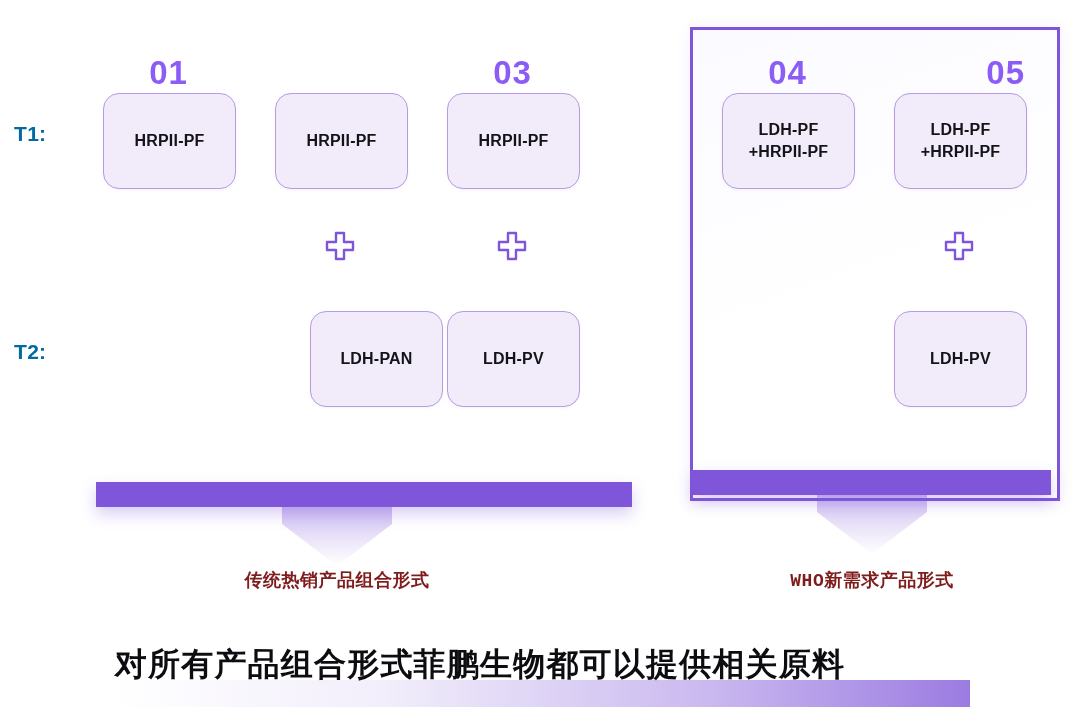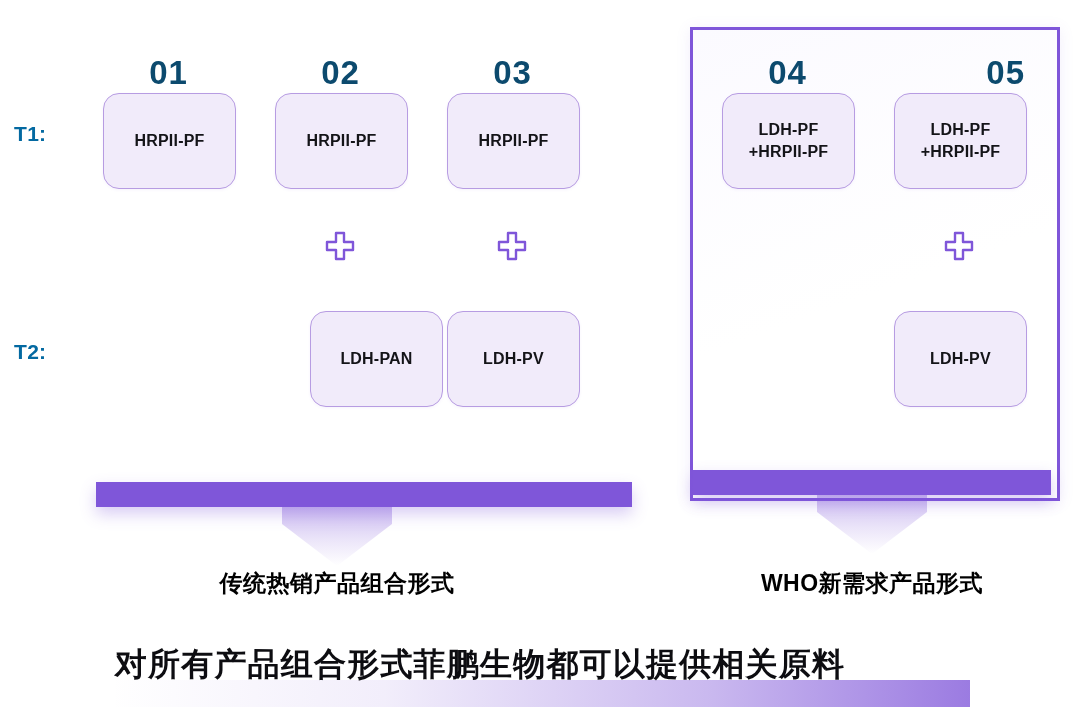--- a/index.html
+++ b/index.html
@@ -34,21 +34,21 @@
     font-weight: 700;
     color: #0369a1;
     letter-spacing: .3px;
   }
 
   
   .step-num {
     position: absolute;
     font-size: 33px;
     font-weight: 700;
-    color: #0c4a6e;
+    color: #8b5cf6;
     letter-spacing: 1px;
     text-align: center;
     user-select: none;
   }
 
   
   .card {
     position: absolute;
     background: #f1ebfa;
     border: 1.6px solid #b79ce2;
@@ -81,23 +81,23 @@
   }
 
   
   .down-arrow {
     position: absolute;
   }
 
   
   .caption {
     position: absolute;
-    font-size: 23px;
-    font-weight: 700;
-    color: #000000;
+    font-size: 18px;
+    font-weight: 700;
+    color: #7f1d1d;
     text-align: center;
     letter-spacing: .5px;
   }
 
   
   .headline-wrap {
     position: absolute;
     left: 0;
     top: 632px;
     width: 1080px;
@@ -132,21 +132,20 @@
 <body>
 
 <div id="stage">
 
   <div class="group-frame" style="left:690px; top:27px; width:364px; height:468px;"></div>
 
   <div class="row-label" style="left:14px; top:122px;">T1:</div>
   <div class="row-label" style="left:14px; top:340px;">T2:</div>
 
   <div class="step-num" style="left:103px; top:54px; width:131px;">01</div>
-  <div class="step-num" style="left:275px; top:54px; width:131px;">02</div>
   <div class="step-num" style="left:447px; top:54px; width:131px;">03</div>
   <div class="step-num" style="left:722px; top:54px; width:131px;">04</div>
   <div class="step-num" style="left:894px; top:54px; width:131px;text-align:right;">05</div>
 
   <div class="card" style="left:103px; top:93px; width:131px; height:94px;">
     <span>HRPII-PF</span>
   </div>
   <div class="card" style="left:275px; top:93px; width:131px; height:94px;">
     <span>HRPII-PF</span>
   </div>
@@ -210,20 +209,20 @@
           <stop offset="0%" stop-color="#7f56d9" stop-opacity=".40"></stop>
           <stop offset="55%" stop-color="#7f56d9" stop-opacity=".16"></stop>
           <stop offset="100%" stop-color="#7f56d9" stop-opacity="0"></stop>
         </linearGradient>
       </defs>
       <path d="M0 0 H110 L110 18 L55 60 L0 18 Z" fill="url(#ag2)"></path>
     </svg>
   </div>
 
   <div class="caption" style="left:157px; top:568px; width:360px;">传统热销产品组合形式</div>
-  <div class="caption" style="left:692px; top:568px; width:360px;">WHO新需求产品形式</div>
+  <div class="caption" style="left:692px; top:568px; width:360px;font-family:Liberation Mono, monospace;">WHO新需求产品形式</div>
 
   <div class="headline-wrap">
     <div class="headline-hl"></div>
     <div class="headline-text">对所有产品组合形式菲鹏生物都可以提供相关原料</div>
   </div>
 
 </div>
 
 </body></html>

